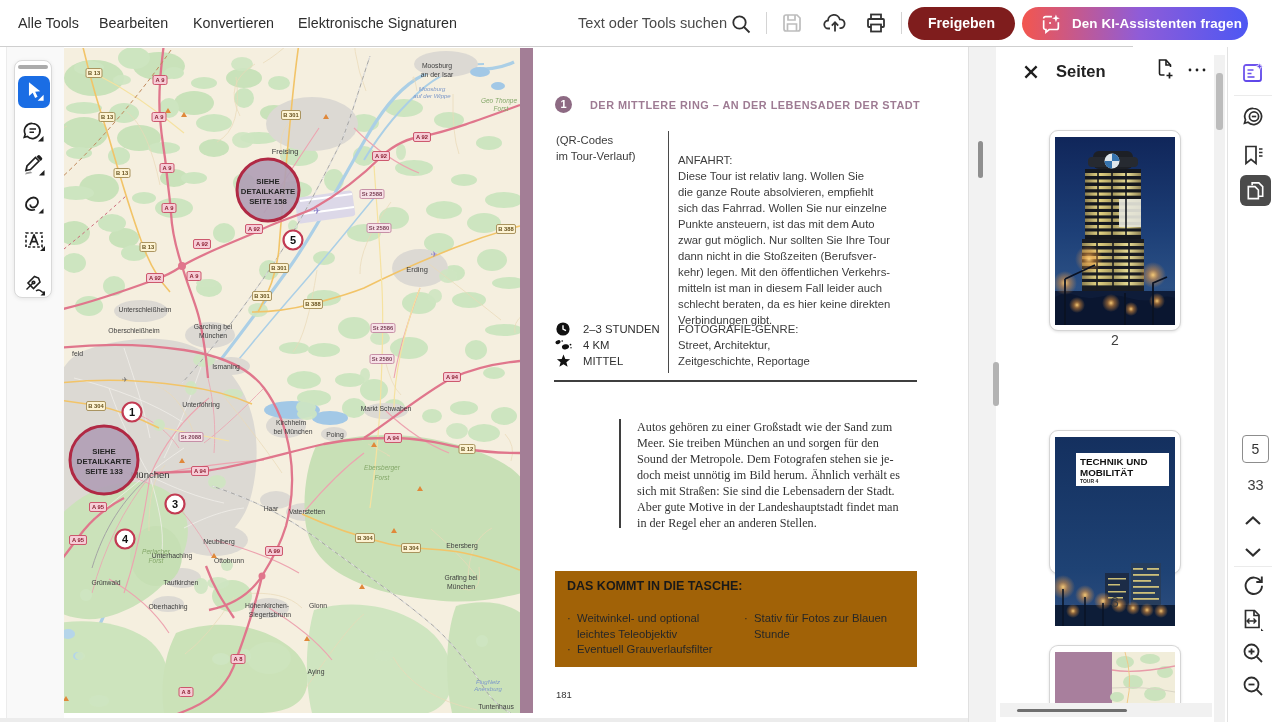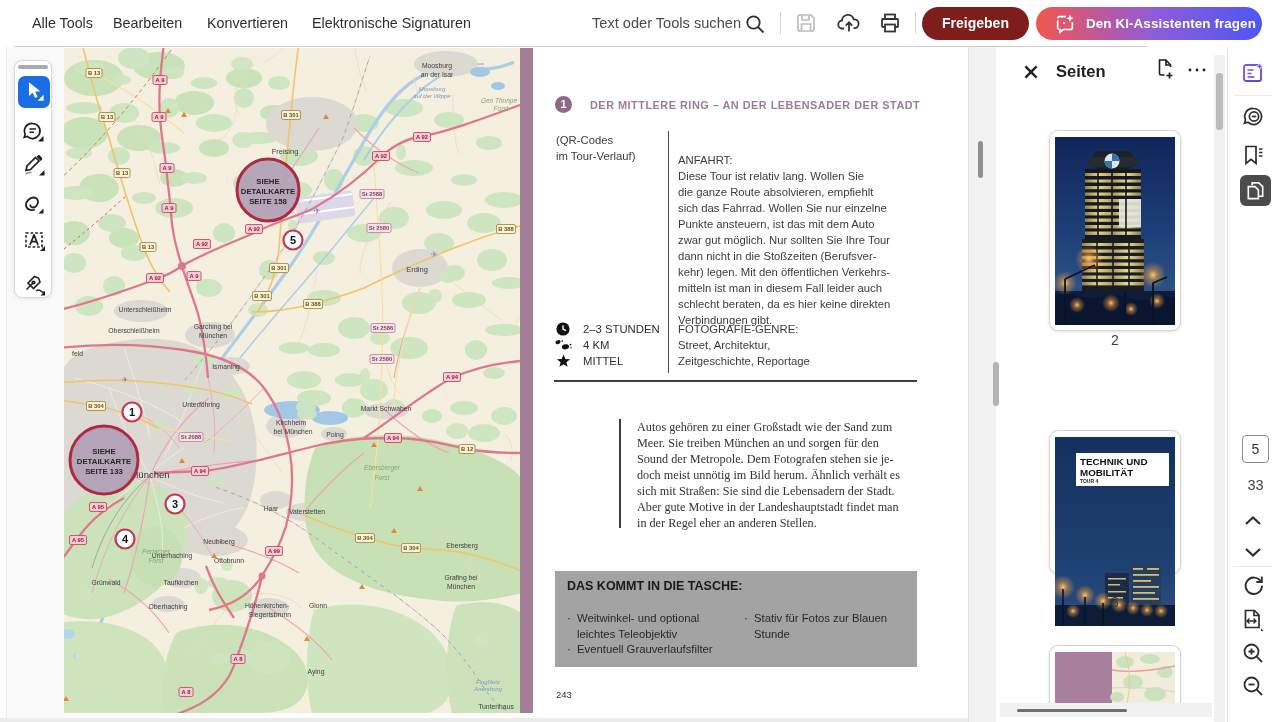--- a/index.html
+++ b/index.html
@@ -2,21 +2,21 @@
 <html lang="de"><head>
 <meta charset="utf-8">
 <title>Acrobat</title>
 <style>
   * { margin:0; padding:0; box-sizing:border-box; }
   html,body { width:1277px; height:722px; overflow:hidden; background:#fff;
     font-family:"Liberation Sans", sans-serif; }
   #app { position:relative; width:1277px; height:722px; }
 
   
-  #topbar { position:absolute; left:14px; top:0; width:1133px; height:47px; background:#fff;
+  #topbar { position:absolute; left:0; top:0; width:1133px; height:47px; background:#fff;
     border-bottom:1.5px solid #cfcfcf; }
   .menuitem { position:absolute; top:0; height:47px; line-height:47px; font-size:14.3px; color:#2e2e2e; }
   #searchlbl { position:absolute; top:0; height:47px; line-height:47px; font-size:14.6px; color:#4a4a4a; }
   .vdiv { position:absolute; top:12px; width:1px; height:22px; background:#d4d4d4; }
   .tbicon { position:absolute; top:11px; width:24px; height:24px; }
   #btn-share { position:absolute; left:908px; top:7px; width:107px; height:33px; border-radius:17px;
     background:#7f1d1d; color:#fff; font-size:14px; font-weight:bold; text-align:center; line-height:33px; }
   #btn-ai { position:absolute; left:1022px; top:7px; width:226px; height:33px; border-radius:17px;
     background:linear-gradient(90deg,#f3564e 0%, #8f5cd8 52%, #4d57f3 100%);
     color:#fff; font-size:15px; font-weight:bold; line-height:33px; }
@@ -71,21 +71,21 @@
     letter-spacing:0.5px;margin-left:12px; }
   #page .colL { position:absolute; left:23px; top:84px; width:105px; font-size:11.3px; color:#3c3c3c; line-height:16px; }
   #page .vline { position:absolute; left:135px; top:83px; width:1px; height:242px; background:#4a4a4a; }
   #page .colR { position:absolute; left:145px; top:84px; width:245px; font-size:11.3px; color:#3c3c3c; line-height:16px;margin-top:20px; }
   #page .stats { position:absolute; left:23px; top:273px; font-size:11.3px; color:#2e2e2e; line-height:16px; }
   #page .genre { position:absolute; left:145px; top:273px; font-size:11.3px; color:#3c3c3c; line-height:16px; }
   #page .hrule { position:absolute; left:21px; top:332px; width:363px; height:1.5px; background:#3f3f3f; }
   #page .quote { position:absolute; left:104px; top:371px; width:310px; font-size:12.2px; color:#333;
     font-family:"Liberation Serif", serif; line-height:16px; }
   #page .qbar { position:absolute; left:86px; top:371px; width:2px; height:109px; background:#3f3f3f; }
-  #page .mbox { position:absolute; left:22px; top:523px; width:362px; height:96px; background:#a3a3a3; }
+  #page .mbox { position:absolute; left:22px; top:523px; width:362px; height:96px; background:#a16207; }
   #page .pnum { position:absolute; left:23px; top:641px; font-size:9.5px; color:#333; }
 </style>
 </head>
 <body>
 <div id="app">
 
   <div id="topbar">
     <span class="menuitem" style="left:18px;">Alle Tools</span>
     <span class="menuitem" style="left:99px;">Bearbeiten</span>
     <span class="menuitem" style="left:193px;">Konvertieren</span>
@@ -668,21 +668,21 @@
       <div class="mbox">
         <div style="position:absolute;left:12px;top:8px;font-size:12.5px;font-weight:bold;color:#191919;">DAS KOMMT IN DIE TASCHE:</div>
         <div style="position:absolute;left:12px;top:40px;width:175px;font-size:11.3px;color:#272727;line-height:15.5px;">
           <div style="position:relative;padding-left:10px;"><span style="position:absolute;left:0;">·</span>Weitwinkel- und optional<br>leichtes Teleobjektiv</div>
           <div style="position:relative;padding-left:10px;"><span style="position:absolute;left:0;">·</span>Eventuell Grauverlaufsfilter</div>
         </div>
         <div style="position:absolute;left:189px;top:40px;width:165px;font-size:11.3px;color:#272727;line-height:15.5px;">
           <div style="position:relative;padding-left:10px;"><span style="position:absolute;left:0;">·</span>Stativ für Fotos zur Blauen<br>Stunde</div>
         </div>
       </div>
-      <div class="pnum">243</div>
+      <div class="pnum">181</div>
     </div>
     <div id="botstrip"></div>
     <div id="gutter">
         <div></div>
       </div>
     <div id="docthumb"></div>
     <div id="panel">
       <svg class="hdr-x" style="position:absolute;left:25px;top:15px" width="14" height="14" viewBox="0 0 16 16" stroke="#1e1e1e" stroke-width="1.8">
           <line x1="3.5" y1="3.5" x2="12.5" y2="12.5"></line>
           <line x1="12.5" y1="3.5" x2="3.5" y2="12.5"></line>

